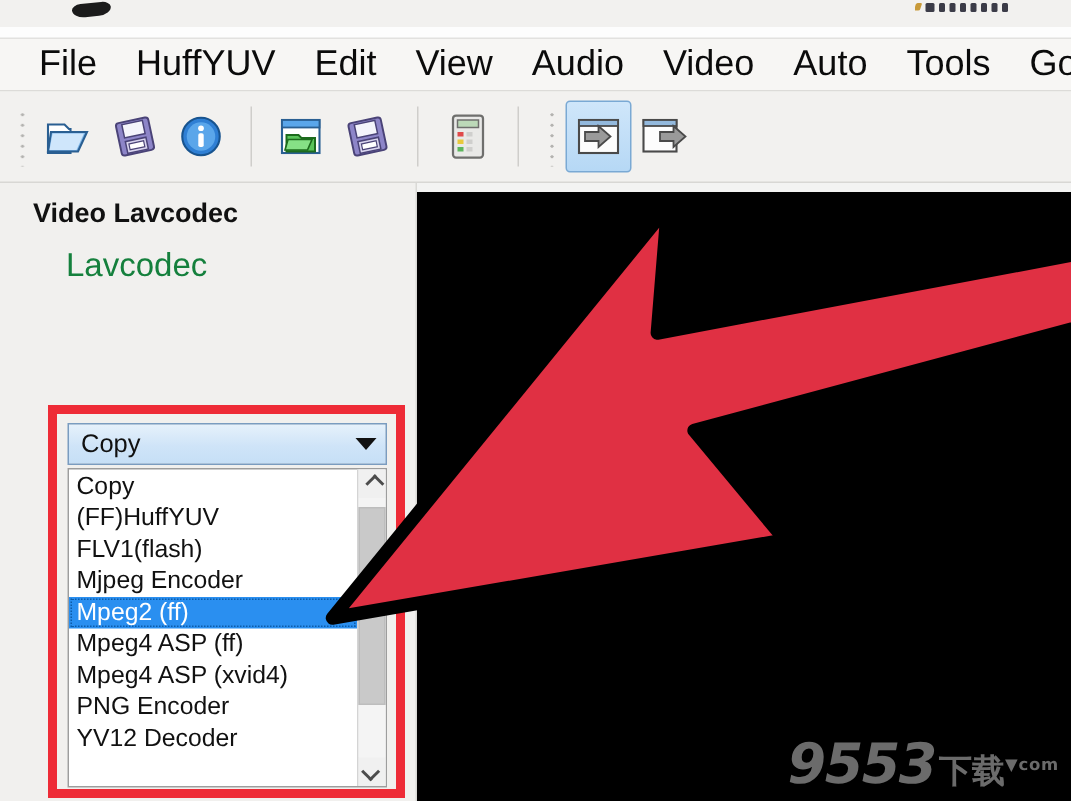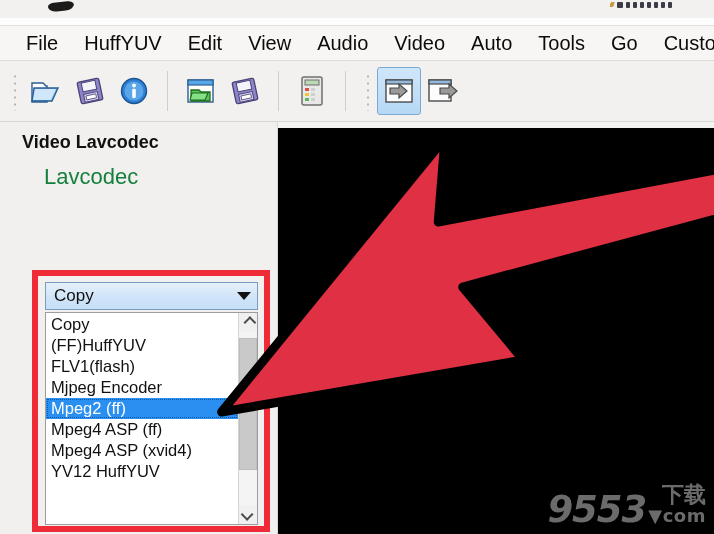--- a/index.html
+++ b/index.html
@@ -52,21 +52,21 @@
   
   .menubar {
     position: absolute; left: 0; top: 26px;
     width: 714px; height: 35px;
     background: #f7f6f4;
     display: flex; align-items: center;
     padding-left: 20px;
     border-bottom: 1px solid #dcdbd8;
   }
   .menu-item {
-    font-size: 20px;
+    font-size: 24px;
     color: #0b0b0b;
     padding: 0 13px;
     line-height: 1;
     white-space: nowrap;
     cursor: default;
   }
   .menu-item:first-child { padding-left: 6px; }
 
   
   .toolbar {
@@ -258,32 +258,32 @@
   .wm-num {
     font-family: "DejaVu Sans", sans-serif;
     font-size: 37px; font-weight: bold;
     font-style: italic;
     letter-spacing: -1px;
     line-height: .9;
     color: #6b6b6b;
     margin-left: 40px;
   }
   .wm-cn {
-    display: flex; flex-direction: column; align-items: flex-end;
+    display: flex; align-items: flex-start;
     margin-left: 2px;
   }
   .wm-cn-top {
     font-family: "DejaVu Sans", sans-serif;
     font-size: 22px; font-weight: bold;
     line-height: 1;
     color: #6b6b6b;
   }
   .wm-cn-bot {
     font-family: "DejaVu Sans", sans-serif;
-    font-size: 18px; font-weight: bold;
+    font-size: 11px; font-weight: bold;
     line-height: 1.1;
     color: #6b6b6b;
     letter-spacing: .5px;
   }
 </style>
 </head>
 <body>
 
 <div id="app">
 
@@ -434,21 +434,22 @@
 
   <div class="droplist">
     <div class="list-items">
       <div class="list-item">Copy</div>
       <div class="list-item">(FF)HuffYUV</div>
       <div class="list-item">FLV1(flash)</div>
       <div class="list-item">Mjpeg Encoder</div>
       <div class="list-item sel">Mpeg2 (ff)</div>
       <div class="list-item">Mpeg4 ASP (ff)</div>
       <div class="list-item">Mpeg4 ASP (xvid4)</div>
-      <div class="list-item">YV12 HuffYUV</div>
+      <div class="list-item">PNG Encoder</div>
+      <div class="list-item">YV12 Decoder</div>
     </div>
     <div class="scrollbar">
       <div class="sb-btn">
           <span class="chev up"></span>
         </div>
       <div class="sb-track">
         <div class="sb-thumb"></div>
       </div>
       <div class="sb-btn">
           <span class="chev down"></span>

